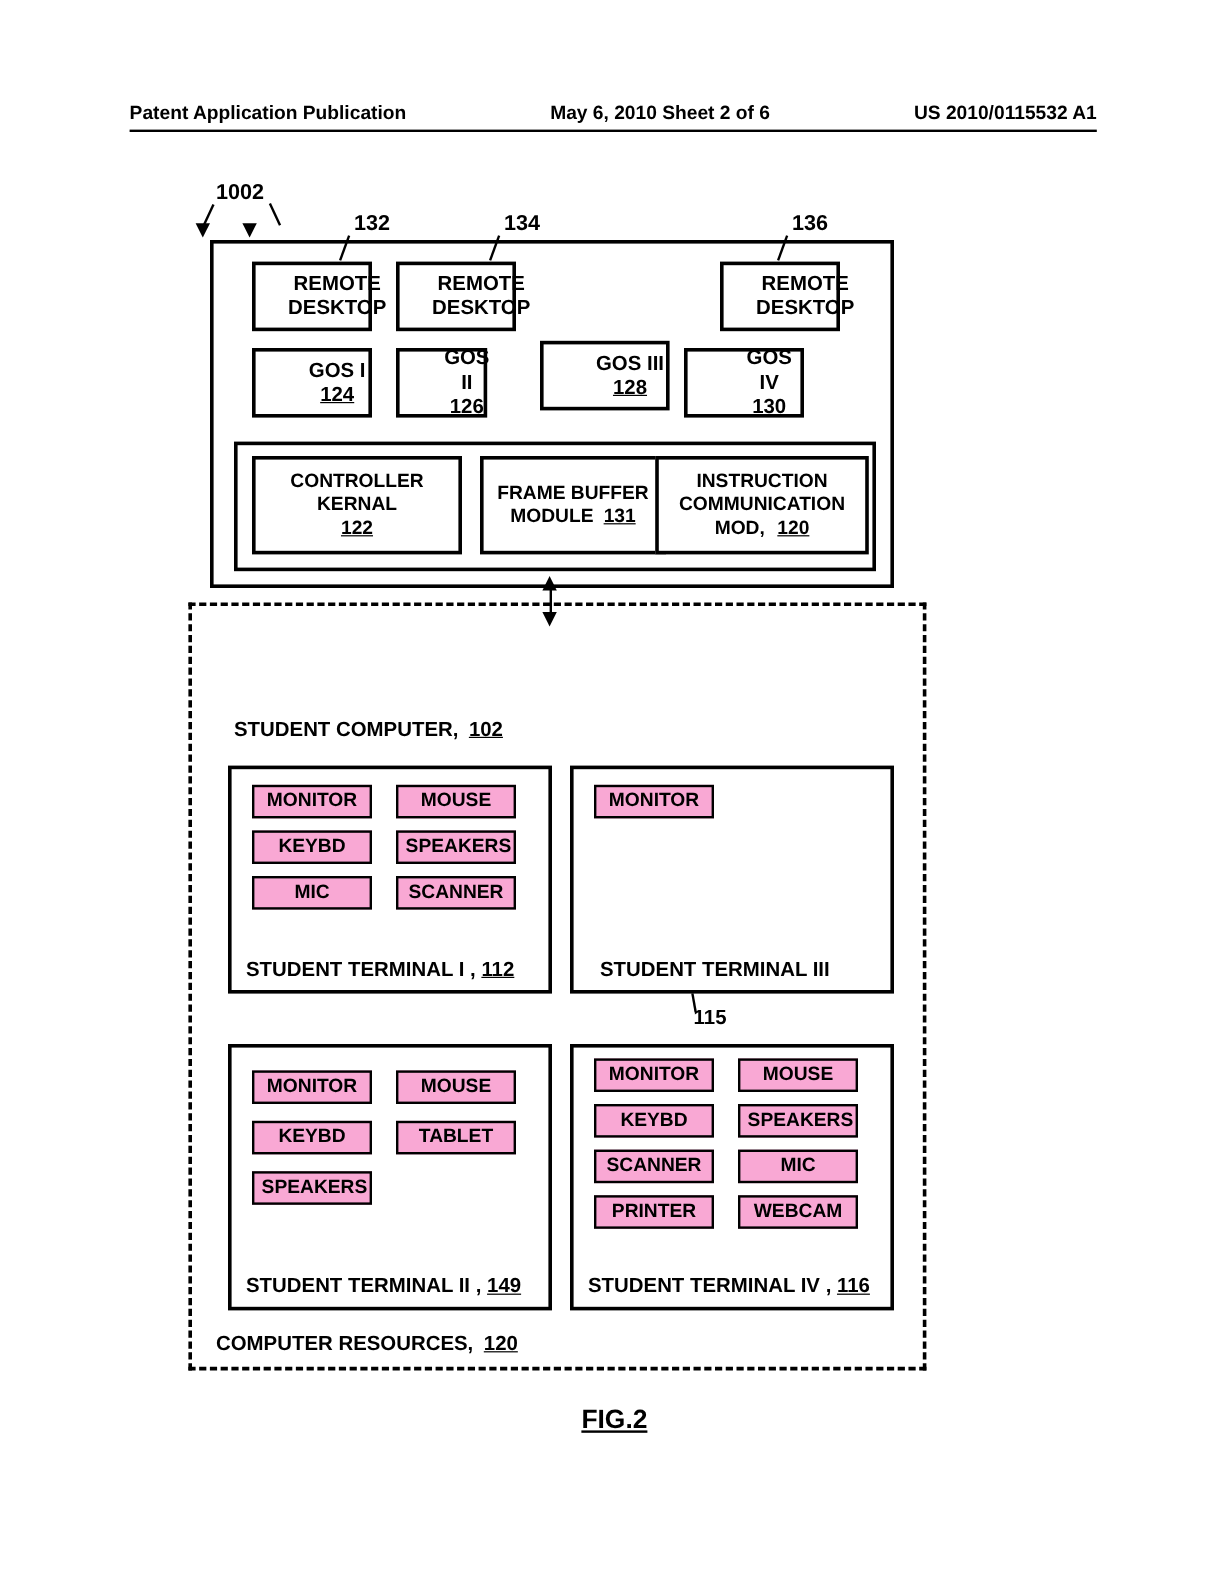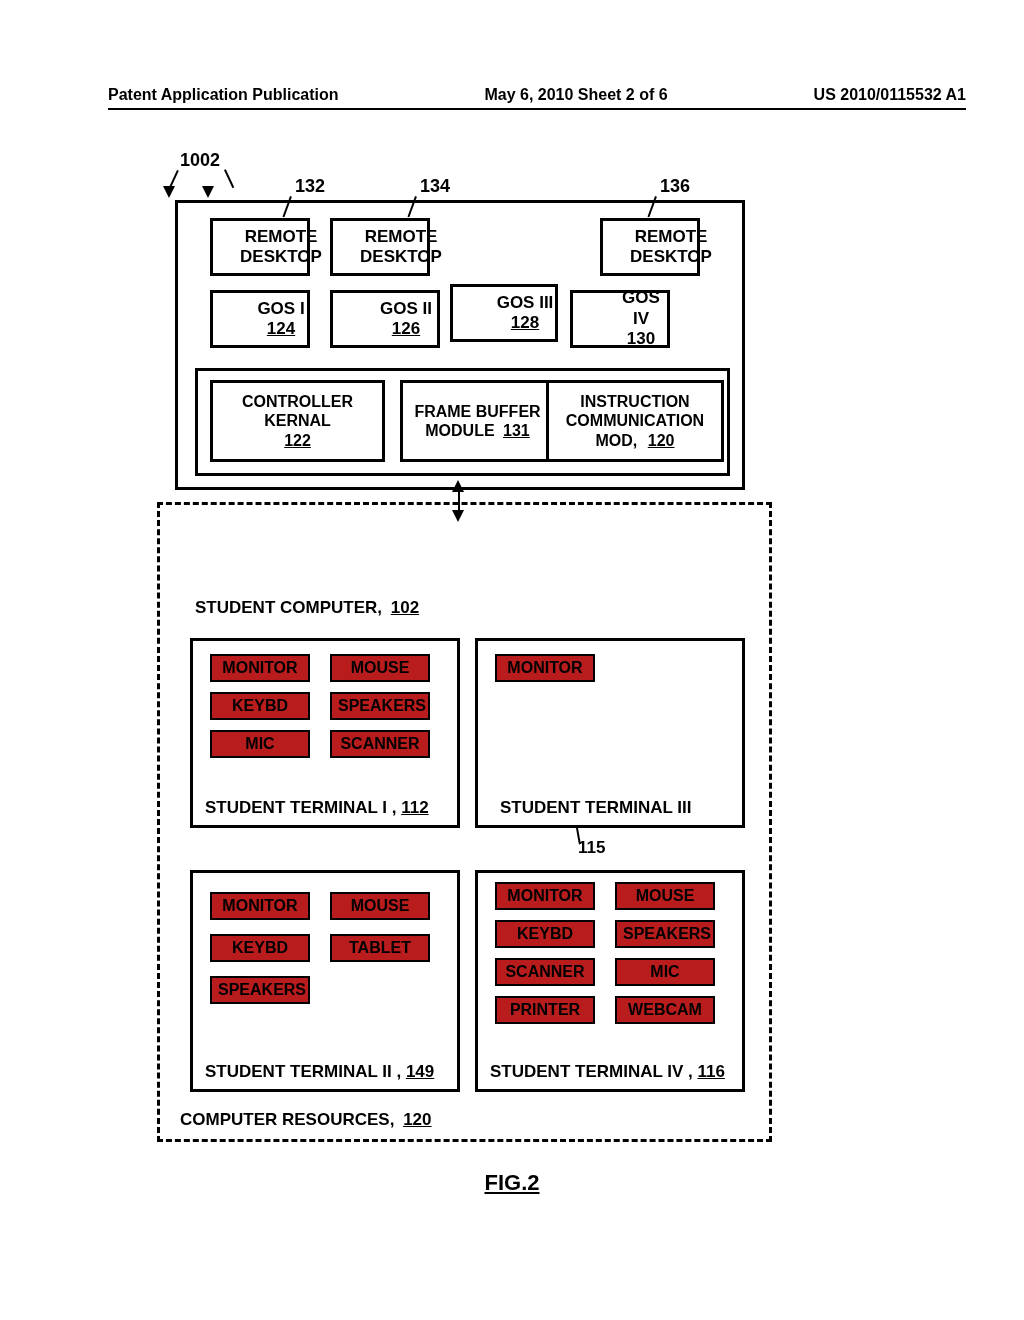--- a/index.html
+++ b/index.html
@@ -1,35 +1,35 @@
 <!DOCTYPE html>
 <html><head>
 <meta charset="utf-8">
 <style>
 * { margin:0; padding:0; box-sizing:border-box; }
 body { font-family: Arial, sans-serif; background:#fff; width:1024px; height:1320px; position:relative; }
 .page { position:absolute; inset:0; }
-.hdr { position:absolute; top:86px; left:0; right:0; padding:0 58px 0 108px; font-size:16px; font-weight:bold; }
+.hdr { position:absolute; top:86px; left:0; right:0; padding:0 110px 0 108px; font-size:16px; font-weight:bold; }
 .hdr-line { border-bottom:2px solid #000; padding-bottom:4px; display:flex; justify-content:space-between; }
 .ref { white-space:pre; }
 
 .fig-label { position:absolute; top:1170px; left:0; right:0; text-align:center; font-size:22px; font-weight:bold; text-decoration:underline; }
 
 .diagram { position:absolute; top:150px; left:150px; width:640px; height:1000px; }
 
 .lead { position:absolute; font-size:18px; font-weight:bold; }
 .box { position:absolute; border:3px solid #000; background:#fff; text-align:center; font-size:18px; font-weight:bold; display:flex; flex-direction:column; align-items:center; justify-content:center; line-height:1.2; }
 .box .num { text-decoration:underline; }
 .small { font-size:17px;padding-left:42px; }
 .tiny { font-size:16px; }
 
 .outer { position:absolute; border:3px solid #000; }
 .dashed { position:absolute; border:3px dashed #000; }
 
-.dev { position:absolute; border:2.5px solid #000; background:#b91c1c; text-align:center; font-size:16px; font-weight:bold; padding:3px 6px; }
+.dev { position:absolute; border:2.5px solid #000; background:#f9a8d4; text-align:center; font-size:16px; font-weight:bold; padding:3px 6px; }
 .tick { position:absolute; width:2px; background:#000; transform-origin:top left; }
 
 .arrow-down { position:absolute; width:0; height:0; border-left:6px solid transparent; border-right:6px solid transparent; border-top:12px solid #000; }
 .arrow-up   { position:absolute; width:0; height:0; border-left:6px solid transparent; border-right:6px solid transparent; border-bottom:12px solid #000; }
 .vline { position:absolute; width:2px; background:#000; }
 
 .tlabel { position:absolute; font-size:17px; font-weight:bold; }
 .uline { text-decoration:underline;margin-top:21px; }
 
 </style>
@@ -68,21 +68,21 @@
 DESKTOP</div>
     <div class="box small" style="top:68px; left:180px; width:100px; height:58px; white-space:pre">REMOTE
 DESKTOP</div>
     <div class="box small" style="top:68px; left:450px; width:100px; height:58px; white-space:pre">REMOTE
 DESKTOP</div>
 
     <div class="box small" style="top:140px; left:60px; width:100px; height:58px">
       <span>GOS I</span>
       <span class="num">124</span>
     </div>
-    <div class="box small" style="top:140px; left:180px; width:110px; height:58px">
+    <div class="box small" style="top:140px; left:180px; width:76px; height:58px">
       <span>GOS II</span>
       <span class="num">126</span>
     </div>
     <div class="box small" style="top:134px; left:300px; width:108px; height:58px">
       <span>GOS III</span>
       <span class="num">128</span>
     </div>
     <div class="box small" style="top:140px; left:420px; width:100px; height:58px">
       <span>GOS IV</span>
       <span class="num">130</span>

